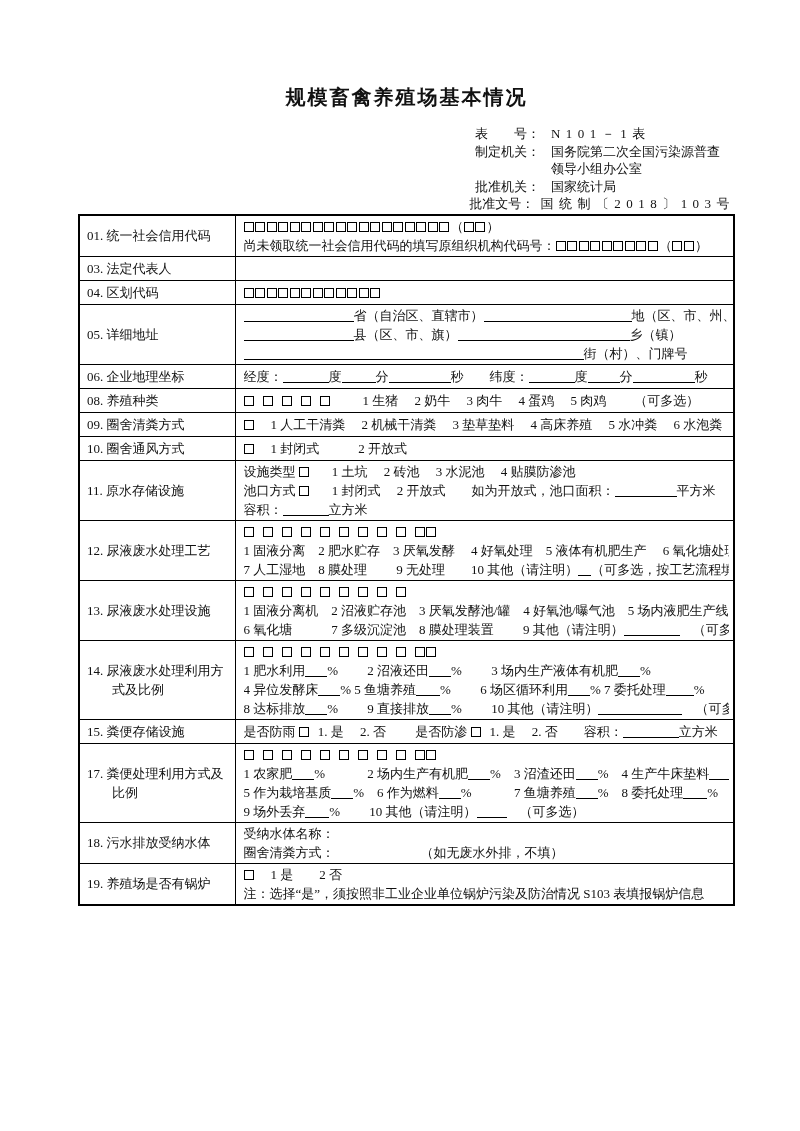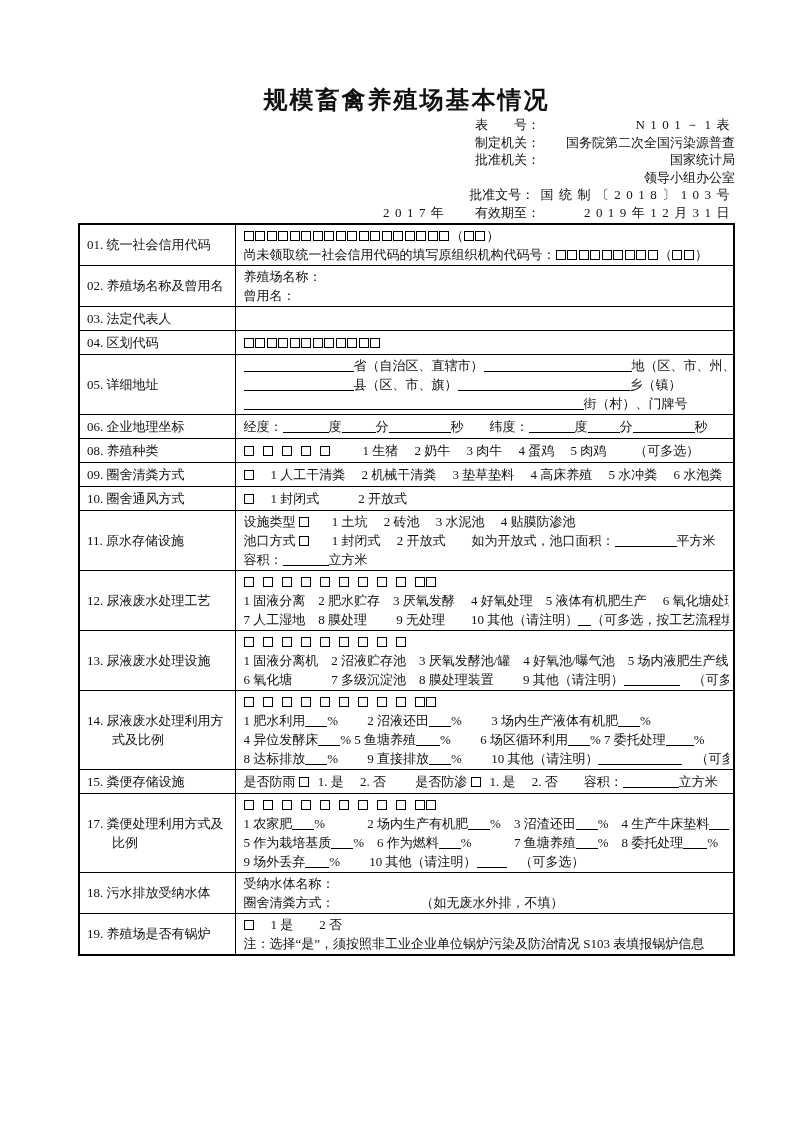--- a/index.html
+++ b/index.html
@@ -5,29 +5,29 @@
   * { margin:0; padding:0; box-sizing:border-box; }
   html,body { background:#ffffff; }
   body {
     width:800px; height:1131px;
     font-family:"Liberation Serif","DejaVu Serif",serif;
     color:#111; position:relative; overflow:hidden;
   }
   .page { width:657px; margin-left:78px; padding-top:84px; }
 
   .title {
-    text-align:center; font-size:24px; font-weight:bold;
-    letter-spacing:2px; margin-bottom:0;
+    text-align:center; font-size:20px; font-weight:bold;
+    letter-spacing:2px; margin-bottom:14px;
   }
 
   .meta { width:352px; margin-left:auto; margin-right:0; font-size:13px; margin-bottom:1px; }
   .meta-row { display:flex; line-height:17.6px; }
   .m-left  { width:92px; text-align:left; white-space:nowrap; }
   .m-label { width:76px; text-align:left; white-space:nowrap; }
-  .m-value { flex:1; text-align:right; white-space:nowrap; }
+  .m-value { flex:1; text-align:left; white-space:nowrap; }
   .ls { letter-spacing:0.42em; }
 
   table.form { width:657px; border-collapse:collapse; border:2px solid #000; table-layout:fixed; }
   td { border:1px solid #000; vertical-align:middle; font-size:13px; }
   td.lbl { width:156px; padding:2px 4px 2px 7px; }
   .lbl-inner { padding-left:25px; text-indent:-25px; line-height:19px; }
   td.val { padding:1px 4px 1px 8px; }
   .line { line-height:19px; min-height:19px; white-space:nowrap; overflow:hidden; }
 
   .box { display:inline-block; width:10px; height:10px; border:1px solid #000;
@@ -49,58 +49,44 @@
         <span class="m-label">表　　号：</span>
         <span class="m-value ls">N101－1表</span>
       </div>
       <div class="meta-row">
         <span class="m-left"></span>
         <span class="m-label">制定机关：</span>
         <span class="m-value">国务院第二次全国污染源普查</span>
       </div>
       <div class="meta-row">
         <span class="m-left"></span>
+        <span class="m-label"></span>
+        <span class="m-value">领导小组办公室</span>
+      </div>
+      <div class="meta-row">
+        <span class="m-left"></span>
         <span class="m-label">批准机关：</span>
         <span class="m-value">国家统计局</span>
       </div>
       <div class="meta-row">
         <span class="m-left"></span>
-        <span class="m-label"></span>
-        <span class="m-value">领导小组办公室</span>
-      </div>
-      <div class="meta-row">
-        <span class="m-left"></span>
         <span class="m-label">批准文号：</span>
         <span class="m-value ls">国统制〔2018〕103号</span>
       </div>
-      <div class="meta-row">
-        <span class="m-left ls">2017年</span>
-        <span class="m-label">有效期至：</span>
-        <span class="m-value ls">2019年12月31日</span>
-      </div>
     </div>
 
   <table class="form">
     <tbody>
         <tr>
           <td class="lbl">
             <div class="lbl-inner">01. 统一社会信用代码</div>
           </td>
           <td class="val">
             <div class="line"><span class="box cg"></span><span class="box cg"></span><span class="box cg"></span><span class="box cg"></span><span class="box cg"></span><span class="box cg"></span><span class="box cg"></span><span class="box cg"></span><span class="box cg"></span><span class="box cg"></span><span class="box cg"></span><span class="box cg"></span><span class="box cg"></span><span class="box cg"></span><span class="box cg"></span><span class="box cg"></span><span class="box cg"></span><span class="box cg"></span><span>（</span><span class="box cg"></span><span class="box cg"></span><span>）</span></div>
             <div class="line"><span>尚未领取统一社会信用代码的填写原组织机构代码号：</span><span class="box cg"></span><span class="box cg"></span><span class="box cg"></span><span class="box cg"></span><span class="box cg"></span><span class="box cg"></span><span class="box cg"></span><span class="box cg"></span><span class="box cg"></span><span>（</span><span class="box cg"></span><span class="box cg"></span><span>）</span></div>
-          </td>
-        </tr>
-        <tr>
-          <td class="lbl">
-            <div class="lbl-inner">02. 养殖场名称及曾用名</div>
-          </td>
-          <td class="val">
-            <div class="line"><span>养殖场名称：</span></div>
-            <div class="line"><span>曾用名：</span></div>
           </td>
         </tr>
         <tr>
           <td class="lbl">
             <div class="lbl-inner">03. 法定代表人</div>
           </td>
           <td class="val">
             <div class="line"><span></span></div>
           </td>
         </tr>

